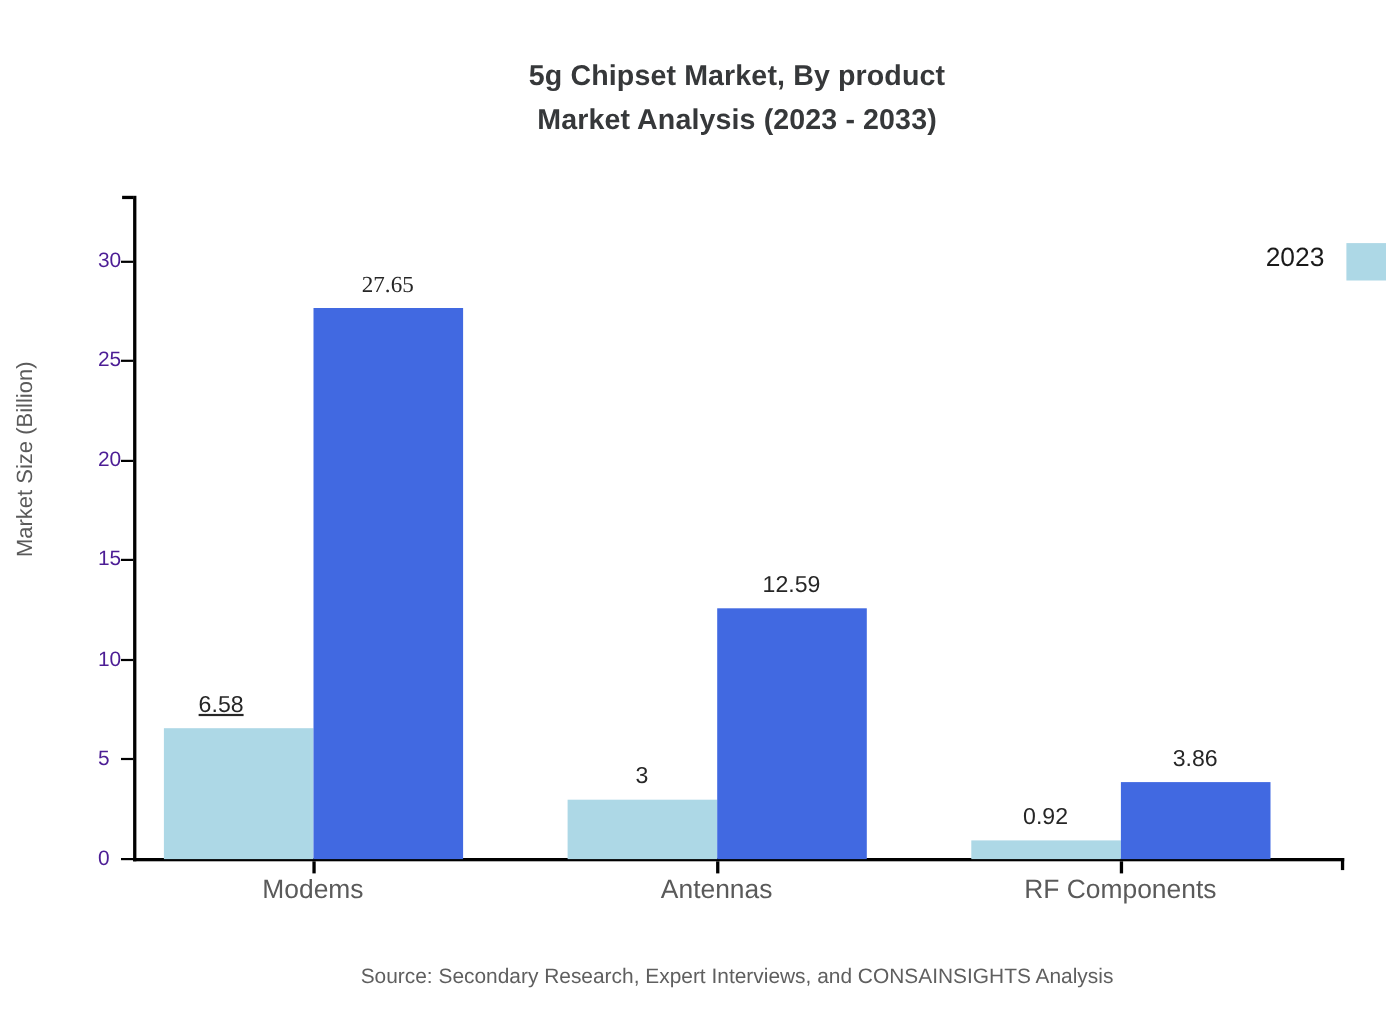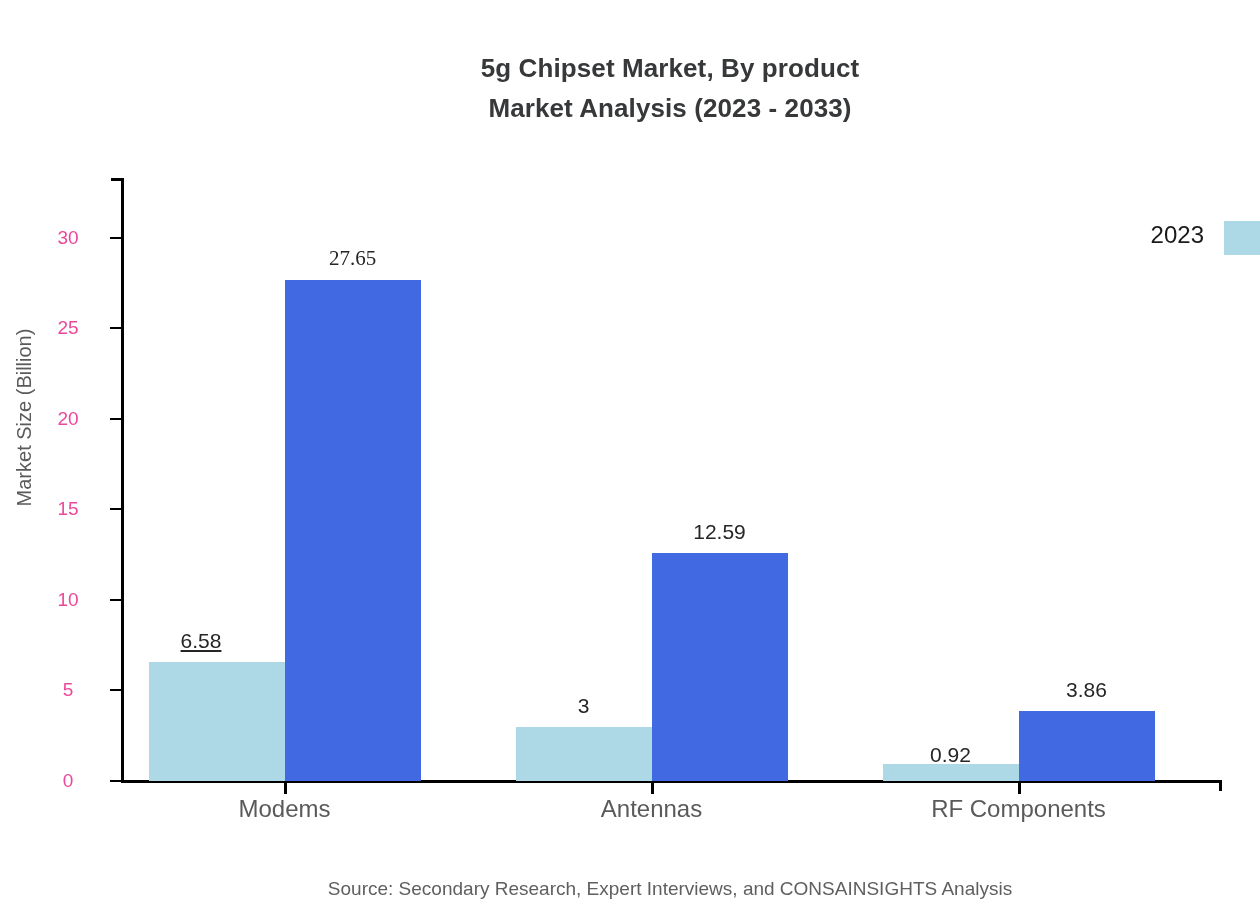--- a/index.html
+++ b/index.html
@@ -85,25 +85,25 @@
   
   .y-tick {
     position: absolute;
     left: 110px;
     width: 11px;
     height: 2px;
     background: #000000;
   }
   .y-tick-label {
     position: absolute;
-    right: 1162px;
+    right: 1111px;
     width: 60px;
-    text-align: center;
+    text-align: left;
     font-size: 19px;
-    color: #ec4899;
+    color: #4c1d95;
     line-height: 1;
   }
 
   
   .x-tick {
     position: absolute;
     top: 783px;
     width: 3px;
     height: 11px;
     background: #000000;
@@ -222,21 +222,21 @@
   <div class="plot-area" id="plot-area">
       <div class="bar" style="left: 27.5px; width: 136px; height: 119.151px; background: rgb(173, 216, 230);"></div>
       <div class="bar-label" style="left: 12px; width: 136px; top: 451.849px; text-decoration: underline;">6.58</div>
       <div class="bar" style="left: 163.5px; width: 136px; height: 500.689px; background: rgb(65, 105, 225);"></div>
       <div class="bar-label" style="left: 163.5px; width: 136px; top: 70.3108px; font-family: Liberation Serif, serif;">27.65</div>
       <div class="bar" style="left: 394.5px; width: 136px; height: 54.3243px; background: rgb(173, 216, 230);"></div>
       <div class="bar-label" style="left: 394.5px; width: 136px; top: 516.676px;">3</div>
       <div class="bar" style="left: 530.5px; width: 136px; height: 227.981px; background: rgb(65, 105, 225);"></div>
       <div class="bar-label" style="left: 530.5px; width: 136px; top: 343.019px;">12.59</div>
       <div class="bar" style="left: 761.5px; width: 136px; height: 16.6595px; background: rgb(173, 216, 230);"></div>
-      <div class="bar-label" style="left: 761.5px; width: 136px; top: 554.341px; margin-top: 12px;">0.92</div>
+      <div class="bar-label" style="left: 761.5px; width: 136px; top: 554.341px;">0.92</div>
       <div class="bar" style="left: 897.5px; width: 136px; height: 69.8973px; background: rgb(65, 105, 225);"></div>
       <div class="bar-label" style="left: 897.5px; width: 136px; top: 501.103px;">3.86</div>
     </div>
 
   <div id="x-ticks">
       <div class="x-tick" style="left: 283.5px;"></div>
       <div class="x-tick-label" style="left: 154.5px;">Modems</div>
       <div class="x-tick" style="left: 650.5px;"></div>
       <div class="x-tick-label" style="left: 521.5px;">Antennas</div>
       <div class="x-tick" style="left: 1017.5px;"></div>

